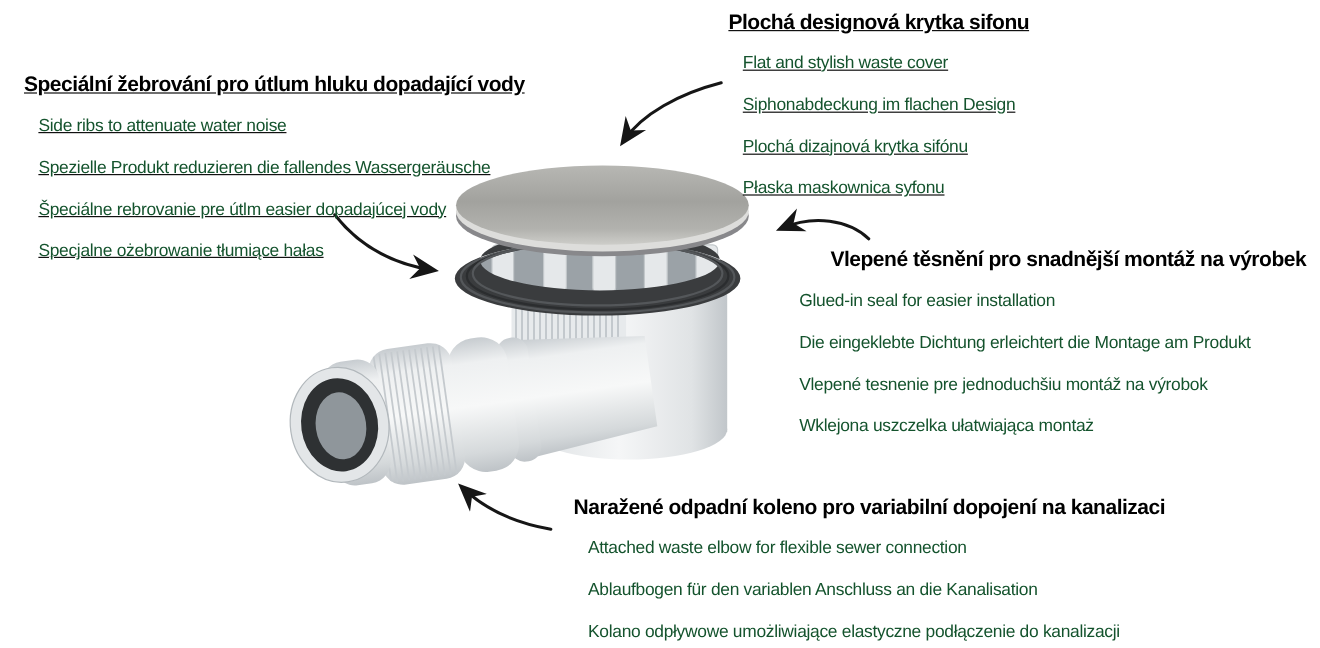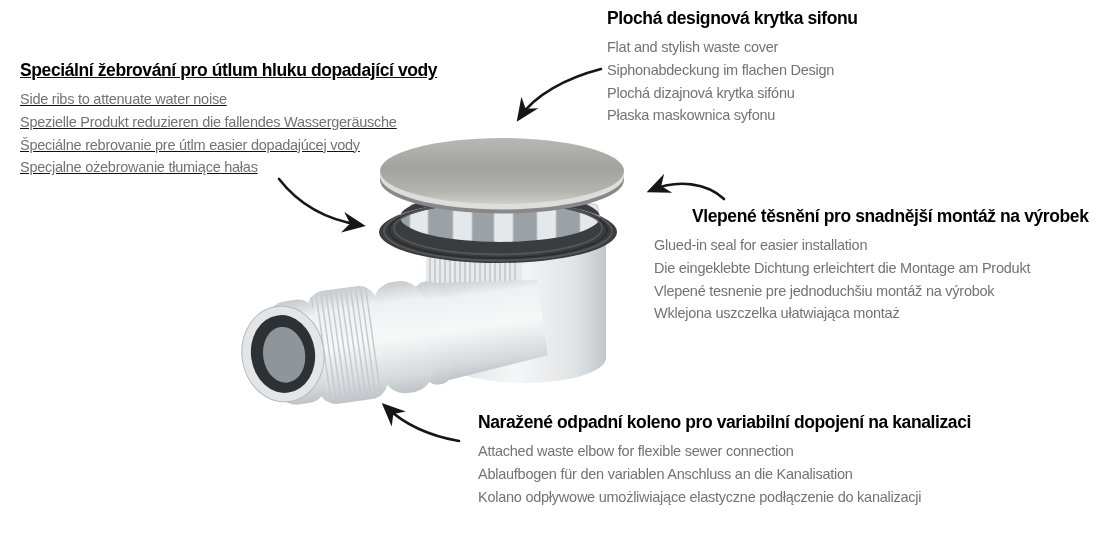--- a/index.html
+++ b/index.html
@@ -10,22 +10,22 @@
     color:#111111;
   }
   #scene{position:absolute;left:0;top:0;width:1100px;height:540px;}
   .anno{position:absolute;white-space:nowrap;}
   .anno h2{
     margin:0 0 6px 0;
     font-size:17.5px;font-weight:bold;color:#000;
     letter-spacing:-0.4px;line-height:24px;
   }
   .anno p{
-    margin:0;font-size:14.5px;line-height:22.8px;
-    letter-spacing:-0.25px;color:#737373;
+    margin:12px;font-size:14.5px;line-height:22.8px;
+    letter-spacing:-0.25px;color:#14532d;
   }
   .anno.seal h2{margin-left:38px;}
 </style>
 </head>
 <body>
 
 <svg id="scene" viewBox="0 0 1100 540" aria-hidden="true">
   <defs>
     <linearGradient id="gCover" x1="0" y1="0" x2="0" y2="1">
       <stop offset="0" stop-color="#b7b7b3"></stop>
@@ -150,21 +150,21 @@
 </svg>
 
 <div class="anno" style="left:20px;top:58px;text-decoration:underline;">
   <h2>Speciální žebrování pro útlum hluku dopadající vody</h2>
   <p>Side ribs to attenuate water noise</p>
   <p>Spezielle Produkt reduzieren die fallendes Wassergeräusche</p>
   <p>Špeciálne rebrovanie pre útlm easier dopadajúcej vody</p>
   <p>Specjalne ożebrowanie tłumiące hałas</p>
 </div>
 
-<div class="anno" style="left:607px;top:6px;">
+<div class="anno" style="left:607px;top:6px;text-decoration:underline;">
   <h2>Plochá designová krytka sifonu</h2>
   <p>Flat and stylish waste cover</p>
   <p>Siphonabdeckung im flachen Design</p>
   <p>Plochá dizajnová krytka sifónu</p>
   <p>Płaska maskownica syfonu</p>
 </div>
 
 <div class="anno seal" style="left:654px;top:204px;">
   <h2>Vlepené těsnění pro snadnější montáž na výrobek</h2>
   <p>Glued-in seal for easier installation</p>

